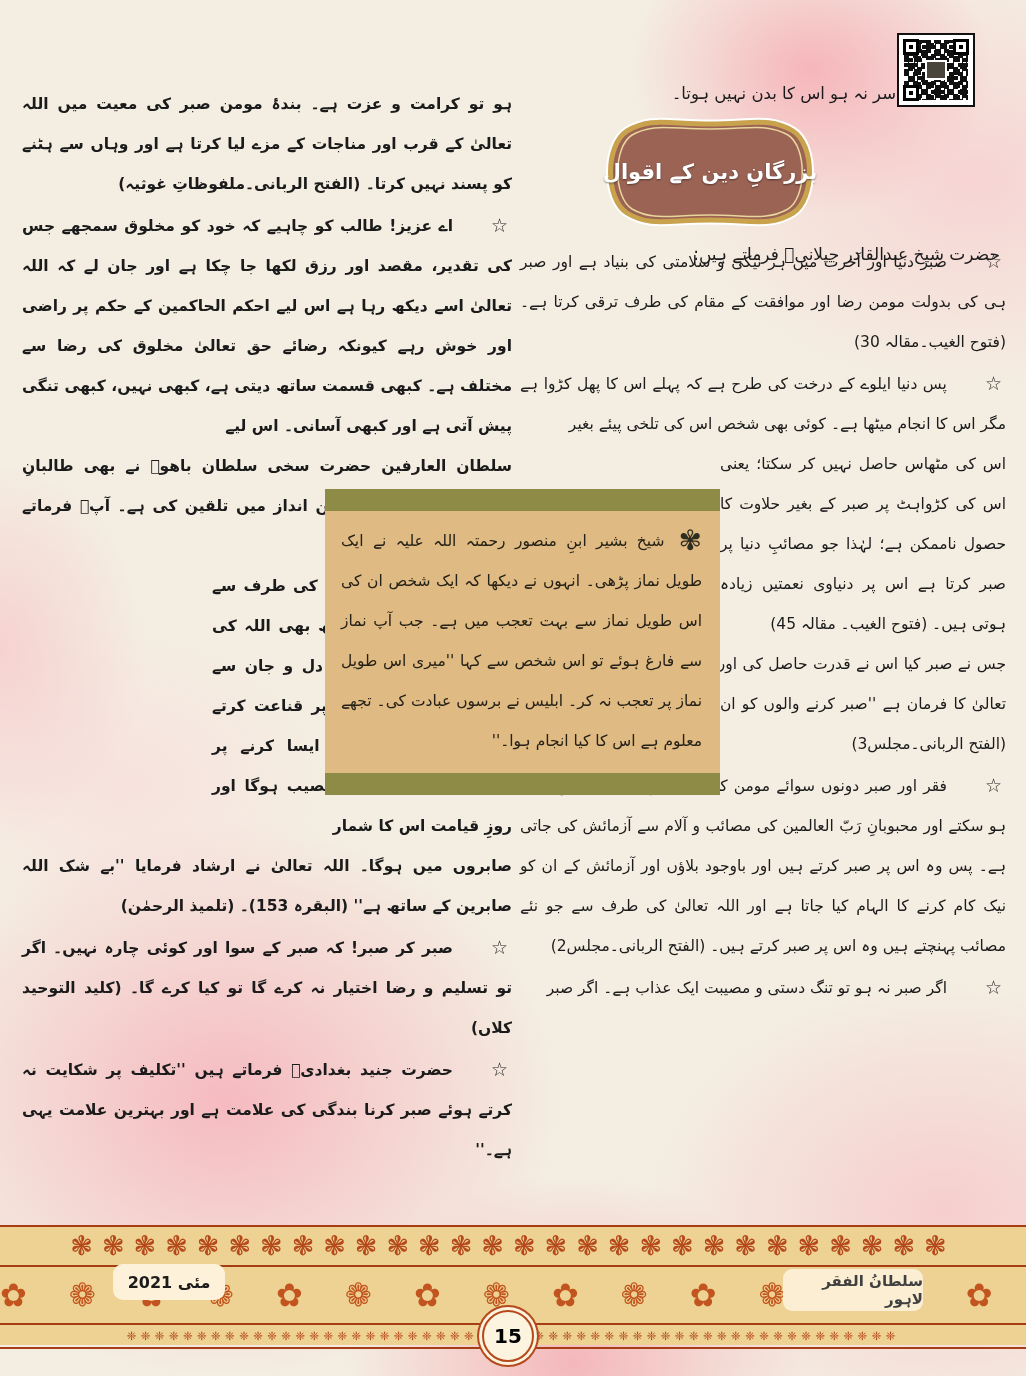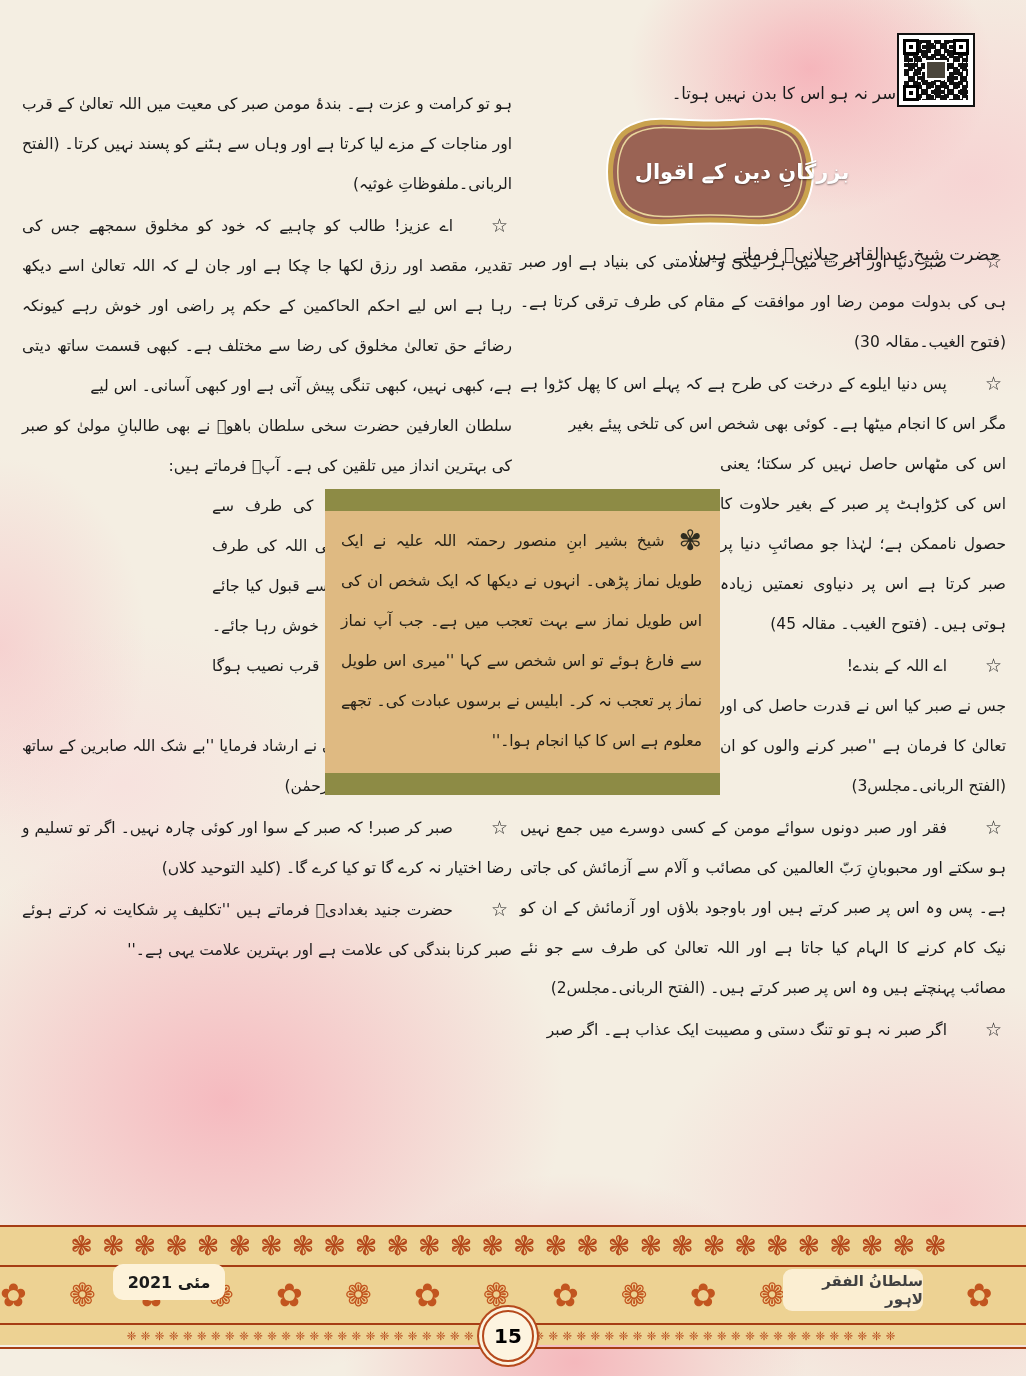--- a/index.html
+++ b/index.html
@@ -29,27 +29,27 @@
         #fff;}
   .finder{position:absolute;width:16px;height:16px;background:#fff;border:3px solid #000;box-sizing:border-box;}
   .finder::after{content:"";position:absolute;left:3px;top:3px;width:4px;height:4px;background:#000;}
   .f-tl{left:-1px;top:-1px}.f-tr{right:-1px;top:-1px}.f-bl{left:-1px;bottom:-1px}
   .qr-logo{position:absolute;left:50%;top:50%;width:18px;height:16px;transform:translate(-50%,-50%);
       background:#4a453c;border:2px solid #fff;}
 
   .banner{position:absolute;left:596px;top:116px;width:228px;height:112px;}
   .banner svg{position:absolute;left:0;top:0;}
   .banner-text{position:absolute;left:0;top:0;width:100%;height:100%;display:flex;align-items:center;justify-content:center;
-      color:#fff;font-size:21px;font-weight:bold;text-shadow:0 1px 2px rgba(0,0,0,.45);margin-left:32px;}
+      color:#fff;font-size:21px;font-weight:bold;text-shadow:0 1px 2px rgba(0,0,0,.45);}
   .intro-heading{position:absolute;top:202px;right:26px;font-size:17px;margin-top:42px;}
 
   
   .col{position:absolute;font-size:15.5px;line-height:40px;text-align:justify;}
   .col-right{left:520px;top:240px;width:486px;}
-  .col-left{left:22px;top:84px;width:490px;}
+  .col-left{left:22px;top:84px;width:490px;font-weight:bold;}
   .col p{margin:0;}
   .star{display:inline-block;font-size:19px;margin-left:38px;margin-right:4px;transform:translateY(1px);}
   .narrow-r{width:286px;}               
   .narrow-l{width:300px;margin-right:190px;} 
 
   
   .quote-box{position:absolute;left:325px;top:489px;width:395px;}
   .qb-bar{height:22px;background:#8d8b45;}
   .qb-body{background:#dfba82;padding:10px 18px 12px 16px;font-size:15.5px;line-height:40px;
       text-align:justify;color:#262117;min-height:232px;box-sizing:border-box;}
@@ -93,21 +93,20 @@
     </svg>
     <div class="banner-text urdu" lang="ur">بزرگانِ دین کے اقوال</div>
   </div>
 
   <div class="intro-heading urdu" lang="ur">حضرت شیخ عبدالقادر جیلانیؒ فرماتے ہیں:</div>
 
   <div class="col col-right urdu" lang="ur">
     <p><span class="star">☆</span><span>صبر دنیا اور آخرت میں ہر نیکی و سلامتی کی بنیاد ہے اور صبر ہی کی بدولت مومن رضا اور موافقت کے مقام کی طرف ترقی کرتا ہے۔ (فتوح الغیب۔مقالہ 30)</span></p>
     <p><span class="star">☆</span><span>پس دنیا ایلوے کے درخت کی طرح ہے کہ پہلے اس کا پھل کڑوا ہے مگر اس کا انجام میٹھا ہے۔ کوئی بھی شخص اس کی تلخی پیئے بغیر</span></p>
     <p class="narrow-r"><span>اس کی مٹھاس حاصل نہیں کر سکتا؛ یعنی اس کی کڑواہٹ پر صبر کے بغیر حلاوت کا حصول ناممکن ہے؛ لہٰذا جو مصائبِ دنیا پر صبر کرتا ہے اس پر دنیاوی نعمتیں زیادہ ہوتی ہیں۔ (فتوح الغیب۔ مقالہ 45)</span></p>
-    <p class="narrow-r"><span class="star">☆</span><span>اے اللہ کے بندے!</span></p>
     <p><span>جس نے صبر کیا اس نے قدرت حاصل کی اور صاحب قدر ہو گیا کیونکہ اللہ تعالیٰ کا فرمان ہے ''صبر کرنے والوں کو ان کا پورا پورا اجر دیا جائے گا۔'' (الفتح الربانی۔مجلس3)</span></p>
     <p><span class="star">☆</span><span>فقر اور صبر دونوں سوائے مومن کے کسی دوسرے میں جمع نہیں ہو سکتے اور محبوبانِ رَبّ العالمین کی مصائب و آلام سے آزمائش کی جاتی ہے۔ پس وہ اس پر صبر کرتے ہیں اور باوجود بلاؤں اور آزمائش کے ان کو نیک کام کرنے کا الہام کیا جاتا ہے اور اللہ تعالیٰ کی طرف سے جو نئے مصائب پہنچتے ہیں وہ اس پر صبر کرتے ہیں۔ (الفتح الربانی۔مجلس2)</span></p>
     <p><span class="star">☆</span><span>اگر صبر نہ ہو تو تنگ دستی و مصیبت ایک عذاب ہے۔ اگر صبر</span></p>
   </div>
 
   <div class="col col-left urdu" lang="ur">
     <p><span>ہو تو کرامت و عزت ہے۔ بندۂ مومن صبر کی معیت میں اللہ تعالیٰ کے قرب اور مناجات کے مزے لیا کرتا ہے اور وہاں سے ہٹنے کو پسند نہیں کرتا۔ (الفتح الربانی۔ملفوظاتِ غوثیہ)</span></p>
     <p><span class="star">☆</span><span>اے عزیز! طالب کو چاہیے کہ خود کو مخلوق سمجھے جس کی تقدیر، مقصد اور رزق لکھا جا چکا ہے اور جان لے کہ اللہ تعالیٰ اسے دیکھ رہا ہے اس لیے احکم الحاکمین کے حکم پر راضی اور خوش رہے کیونکہ رضائے حق تعالیٰ مخلوق کی رضا سے مختلف ہے۔ کبھی قسمت ساتھ دیتی ہے، کبھی نہیں، کبھی تنگی پیش آتی ہے اور کبھی آسانی۔ اس لیے</span></p>
     <p><span>سلطان العارفین حضرت سخی سلطان باھوؒ نے بھی طالبانِ مولیٰ کو صبر کی بہترین انداز میں تلقین کی ہے۔ آپؒ فرماتے ہیں:</span></p>
     <p class="narrow-l"><span>چاہیے کہ ہر چیز کو اللہ کی طرف سے سمجھا جائے اور جو کچھ بھی اللہ کی طرف سے عطا ہوا سے دل و جان سے قبول کیا جائے اور اس پر قناعت کرتے ہوئے خوش رہا جائے۔ ایسا کرنے پر طالب کو اللہ کا قرب نصیب ہوگا اور روزِ قیامت اس کا شمار</span></p>

